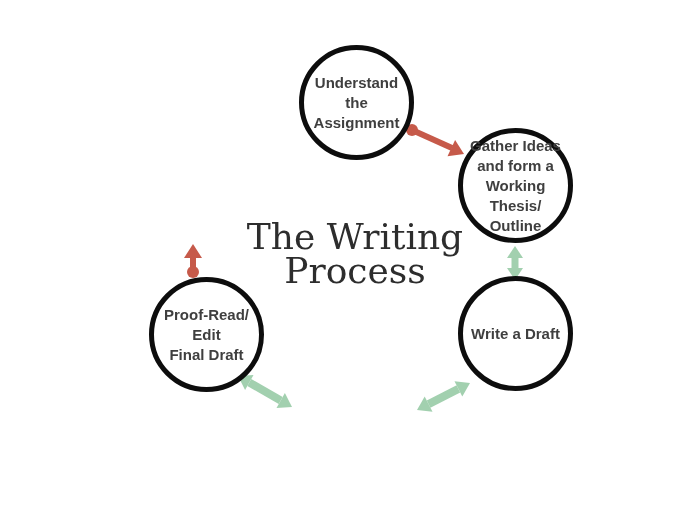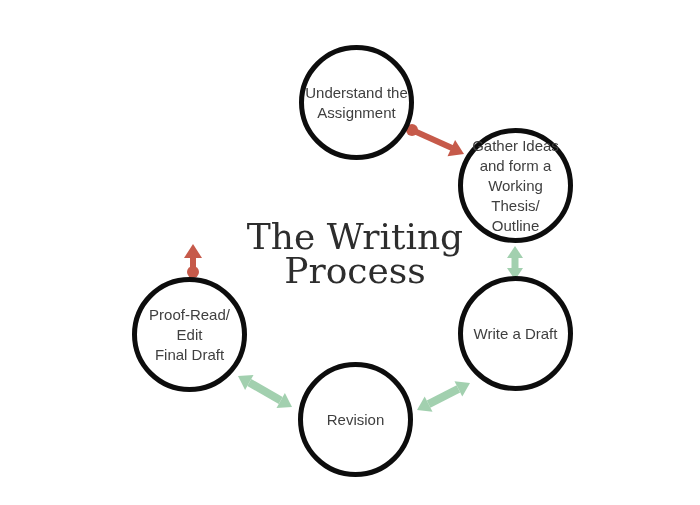--- a/index.html
+++ b/index.html
@@ -27,32 +27,33 @@
     width: 115px;
     height: 115px;
     border: 5px solid var(--circle-stroke);
     border-radius: 50%;
     background: var(--background);
     display: flex;
     align-items: center;
     justify-content: center;
     text-align: center;
     z-index: 2;
+    font-weight: bold;
   }
   .node .step-label {
     font-size: 15px;
     line-height: 20px;
     color: var(--step-text);
     white-space: pre-line;
   }
   .node-understand { left: 299px; top: 45px; }
   .node-gather     { left: 458px; top: 128px; }
   .node-write      { left: 458px; top: 276px; }
   .node-revision   { left: 298px; top: 362px; }
-  .node-proofread  { left: 132px; top: 277px; }
+  .node-proofread  { left: 149px; top: 277px; }
   .node-feedback   { left: 134px; top: 128px; }
   .diagram-title {
     position: absolute;
     left: 245px;
     top: 220px;
     width: 220px;
     text-align: center;
     font-family: "DejaVu Serif", serif;
     font-size: 36px;
     line-height: 34px;
@@ -123,23 +124,20 @@
     <span class="step-label">Gather Ideas
 and form a
 Working Thesis/
 Outline</span>
   </div>
 
   <div class="node node-write">
     <span class="step-label">Write a Draft</span>
   </div>
 
-  <div class="node node-revision">
-    <span class="step-label">Revision</span>
-  </div>
 
   <div class="node node-proofread">
     <span class="step-label">Proof-Read/
 Edit
 Final Draft</span>
   </div>
 
 
 </div>
 

